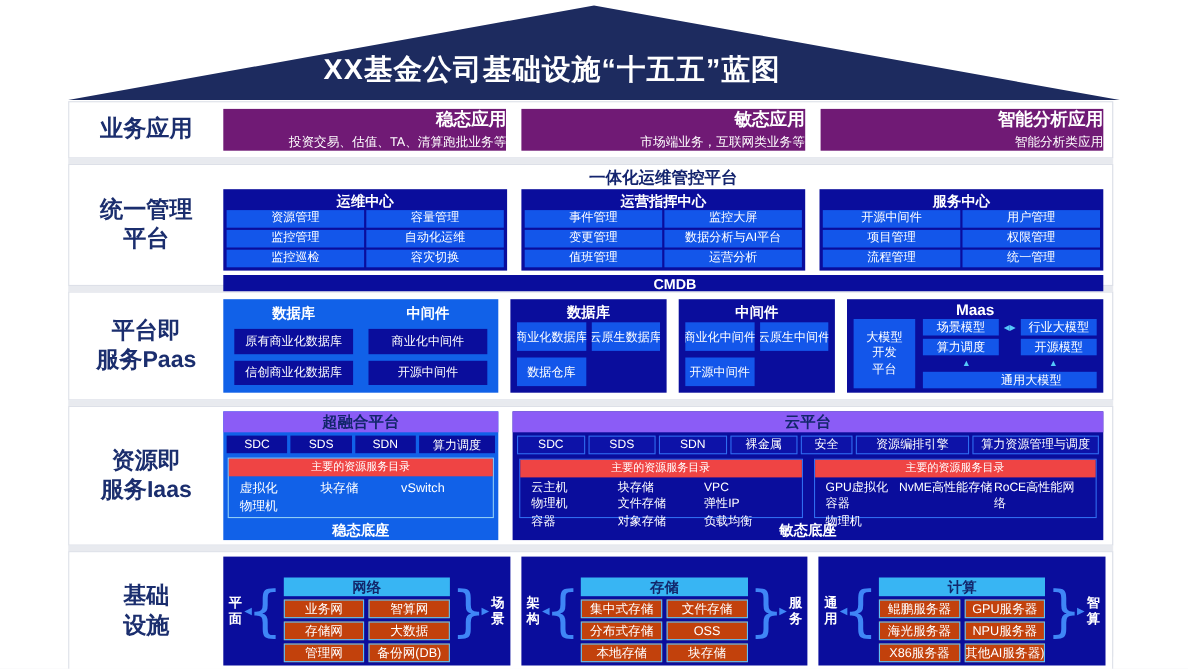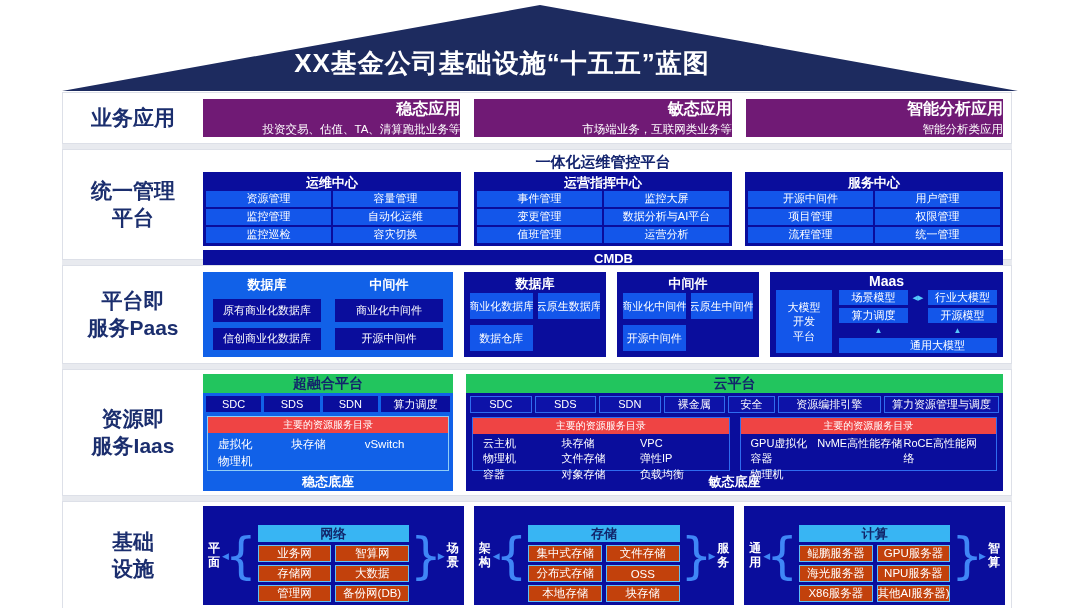--- a/index.html
+++ b/index.html
@@ -89,21 +89,21 @@
   .maas-row { display:flex; align-items:center; gap:3px; }
   .maas-row .blue-chip { flex:1; height:15px; }
   .swap-arrow { color:#55c8fa; font-size:7px; flex:0 0 14px; text-align:center; }
   .maas-uparrows { display:flex; height:9px; }
   .maas-uparrows span { flex:1; text-align:center; color:#55c8fa; font-size:8px; line-height:9px; }
   .maas-bottom { height:15px;padding-left:39px; }
 
   
   .r4 .card-content { display:flex; gap:13px; padding:4px 8px 4px 0; }
   .cyan-header {
-    background:#22c55e; color:#12266b; font-weight:bold; font-size:14px;
+    background:#8b5cf6; color:#12266b; font-weight:bold; font-size:14px;
     text-align:center; height:19px; line-height:19px;
   }
   .hci { flex:0 0 250px; background:#1161e8; display:flex; flex-direction:column; }
   .hci-chips { display:flex; gap:3px; padding:3px 3px 2px; }
   .hci-chips .navy-chip { height:16px; }
   .catalog { border:1px solid #8fcdf6; margin:2px 4px; flex:1; display:flex; flex-direction:column; min-height:0; }
   .cat-bar { background:#ef4444; color:#fff; font-size:10px; text-align:center; height:16px; line-height:16px; }
   .cat-body { flex:1; display:flex; padding:3px 10px; color:#fff; font-size:11.5px; line-height:1.45; }
   .cat-col { flex:1; }
   .blue-footer { height:18px; color:#fff; font-weight:bold; font-size:13px; text-align:center; line-height:18px; }

